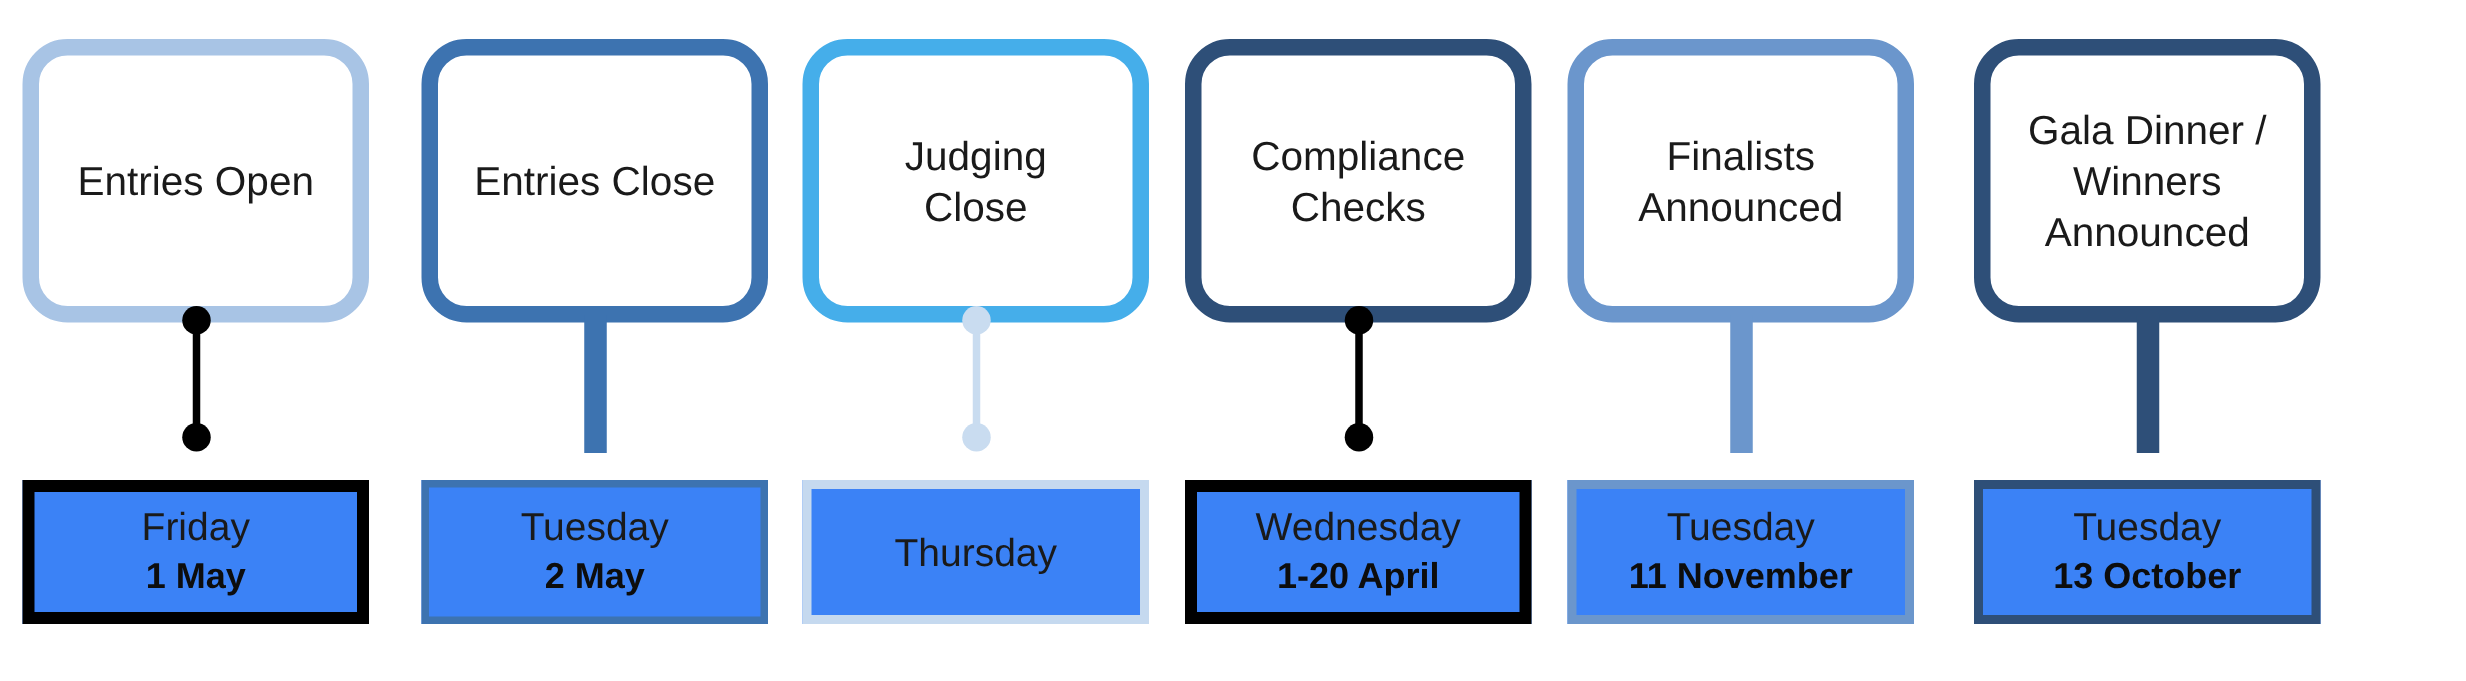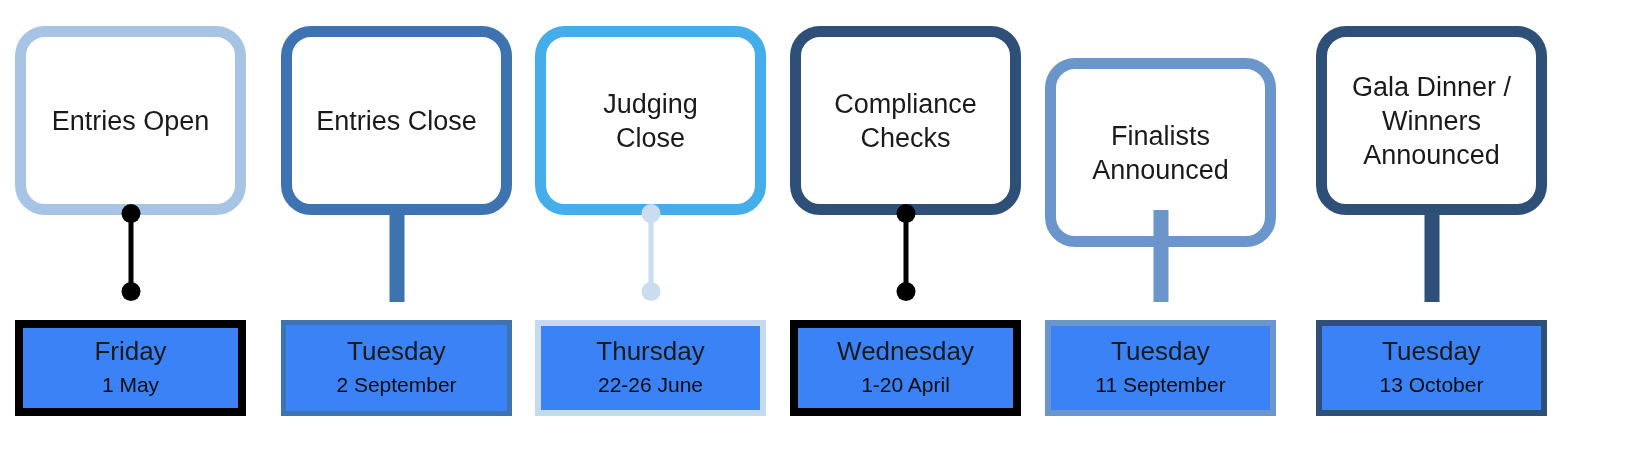--- a/index.html
+++ b/index.html
@@ -99,23 +99,23 @@
     align-items: center;
     justify-content: center;
     text-align: center;
   }
   .date-day {
     font-size: 26px;
     line-height: 33px;
     color: #1a1a1a;
   }
   .date-value {
-    font-size: 21px;
+    font-size: 24px;
     line-height: 33px;
-    font-weight: normal;
+    font-weight: bold;
     color: #0d0d0d;
   }
 </style>
 </head>
 <body>
 
 <div id="timeline">
     <div class="milestone" style="left: 15px; width: 231px;">
       <div class="event-card" style="border-color: rgb(168, 196, 229);">
         <div class="event-label">Entries Open</div>
@@ -132,64 +132,63 @@
     </div>
     <div class="milestone" style="left: 281px; width: 231px;">
       <div class="event-card" style="border-color: rgb(61, 115, 176);">
         <div class="event-label">Entries Close</div>
       </div>
       <div class="connector thick" style="width: 231px;">
         <div class="stem" style="background: rgb(61, 115, 176);"></div>
       </div>
       <div class="date-box" style="border-color: rgb(61, 115, 176); border-width: 5px;">
         <div class="date-day">Tuesday</div>
-        <div class="date-value">2 September</div>
+        <div class="date-value">2 May</div>
       </div>
     </div>
     <div class="milestone" style="left: 535px; width: 231px;">
       <div class="event-card" style="border-color: rgb(69, 174, 234);">
         <div class="event-label">Judging
 Close</div>
       </div>
       <div class="connector thin" style="width: 231px;">
         <div class="dot top" style="background: rgb(201, 220, 240);"></div>
         <div class="stem" style="background: rgb(201, 220, 240);"></div>
         <div class="dot bottom" style="background: rgb(201, 220, 240);"></div>
       </div>
       <div class="date-box" style="border-color: rgb(197, 217, 239); border-width: 6px;">
         <div class="date-day">Thursday</div>
-        <div class="date-value">22-26 June</div>
       </div>
     </div>
     <div class="milestone" style="left: 790px; width: 231px;">
       <div class="event-card" style="border-color: rgb(46, 79, 120);">
         <div class="event-label">Compliance
 Checks</div>
       </div>
       <div class="connector thin" style="width: 231px;">
         <div class="dot top" style="background: rgb(0, 0, 0);"></div>
         <div class="stem" style="background: rgb(0, 0, 0);"></div>
         <div class="dot bottom" style="background: rgb(0, 0, 0);"></div>
       </div>
       <div class="date-box" style="border-color: rgb(0, 0, 0); border-width: 8px;">
         <div class="date-day">Wednesday</div>
         <div class="date-value">1-20 April</div>
       </div>
     </div>
     <div class="milestone" style="left: 1045px; width: 231px;">
-      <div class="event-card" style="border-color: rgb(107, 150, 204); margin-top: 32px;">
+      <div class="event-card" style="border-color: rgb(107, 150, 204);">
         <div class="event-label">Finalists
 Announced</div>
       </div>
       <div class="connector thick" style="width: 231px;">
         <div class="stem" style="background: rgb(107, 150, 204);"></div>
       </div>
       <div class="date-box" style="border-color: rgb(107, 150, 204); border-width: 6px;">
         <div class="date-day">Tuesday</div>
-        <div class="date-value">11 September</div>
+        <div class="date-value">11 November</div>
       </div>
     </div>
     <div class="milestone" style="left: 1316px; width: 231px;">
       <div class="event-card" style="border-color: rgb(46, 79, 120);">
         <div class="event-label">Gala Dinner /
 Winners
 Announced</div>
       </div>
       <div class="connector thick" style="width: 231px;">
         <div class="stem" style="background: rgb(46, 79, 120);"></div>

